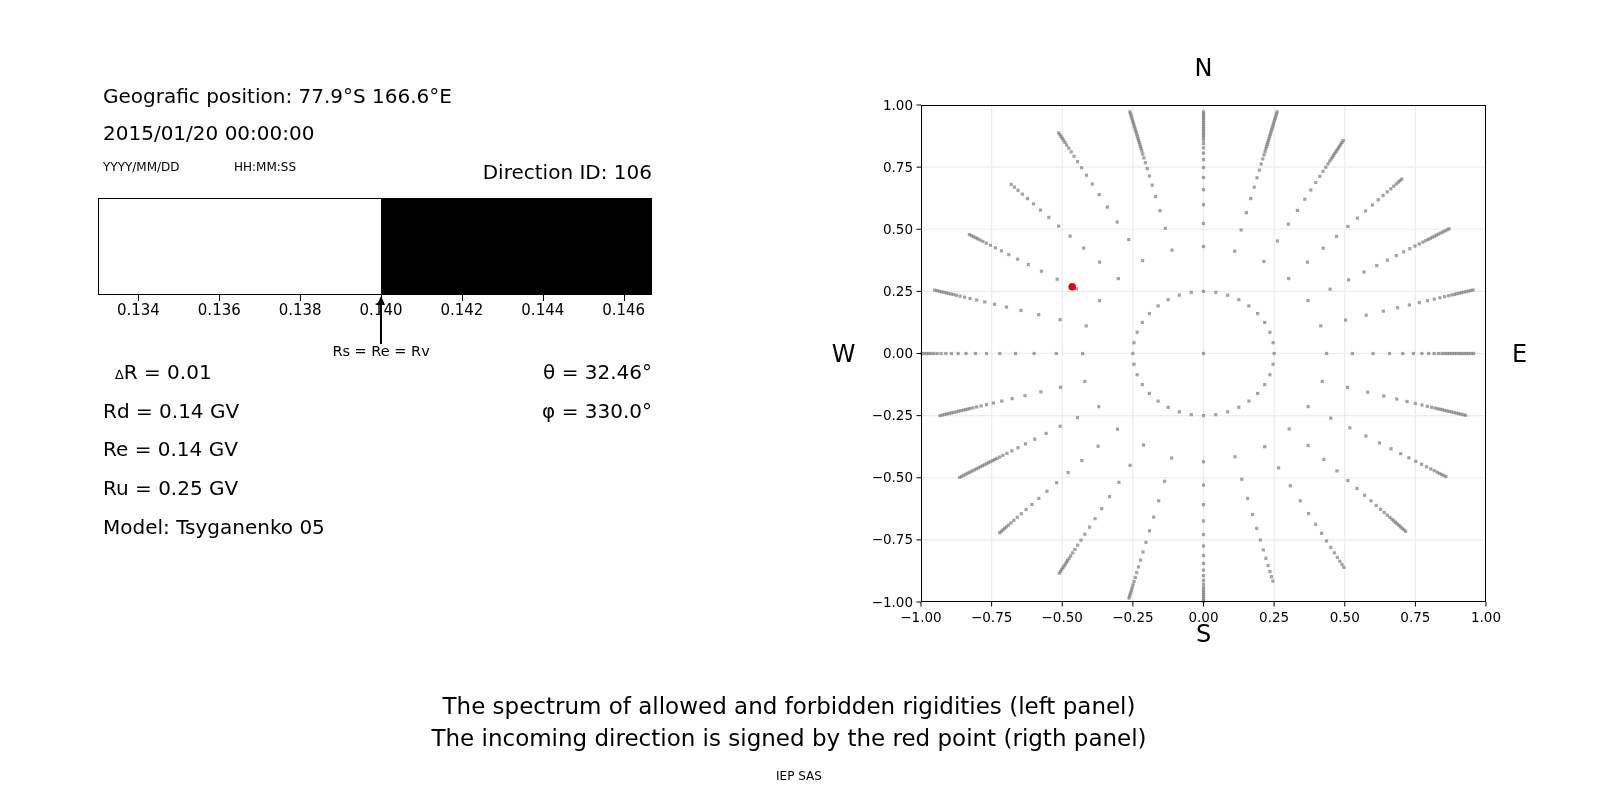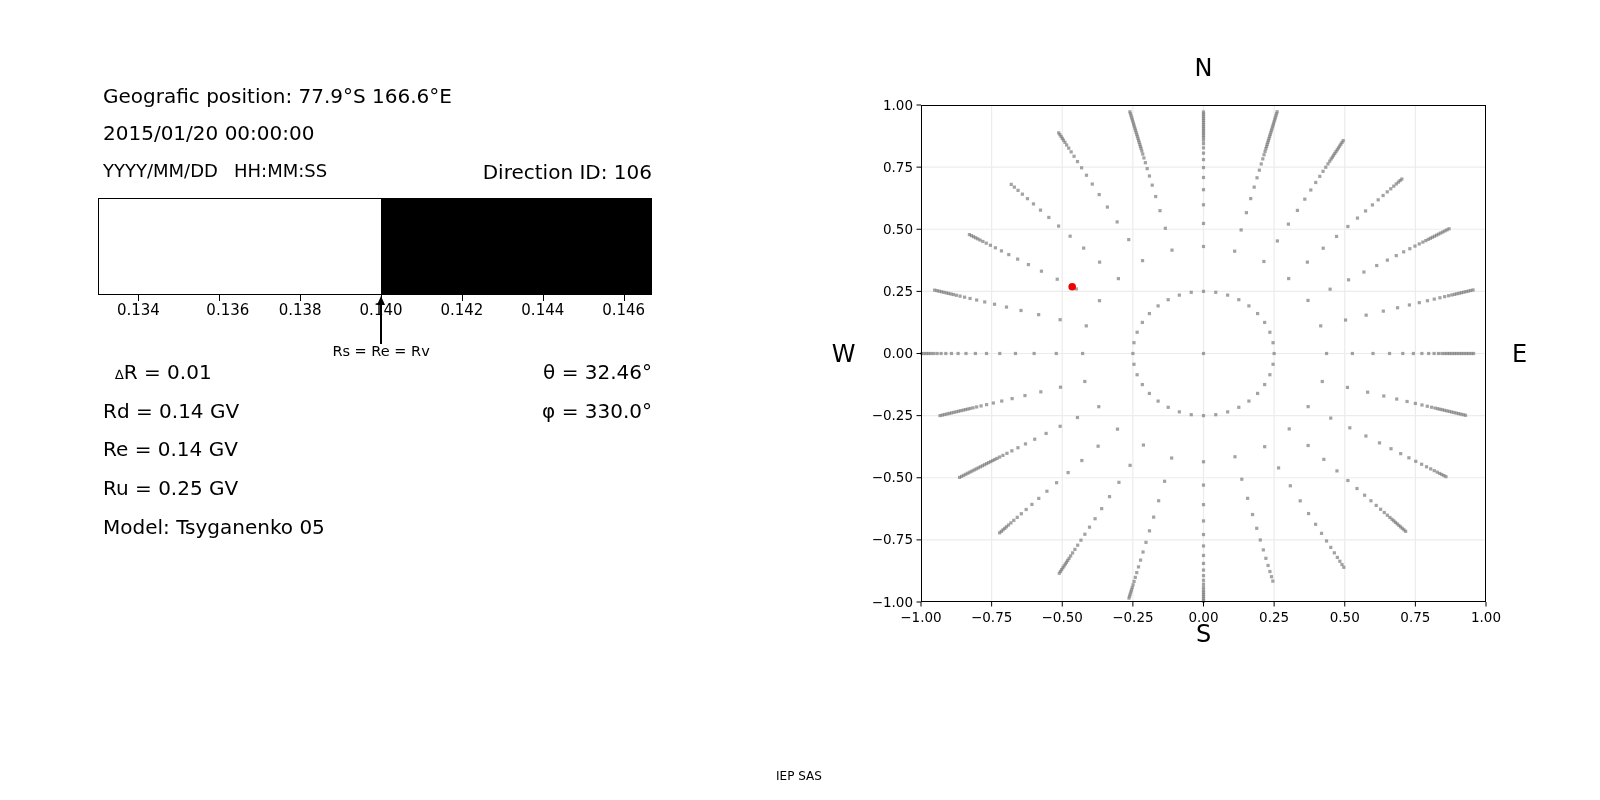--- a/index.html
+++ b/index.html
@@ -1,20 +1,20 @@
 <!DOCTYPE html>
 <html><head>
 <meta charset="utf-8">
 <style>
   html,body{margin:0;padding:0;background:#ffffff;}
   #canvas{position:relative;width:1600px;height:800px;background:#ffffff;overflow:hidden;
           font-family:"DejaVu Sans","Liberation Sans",sans-serif;color:#000;}
   .abs{position:absolute;}
   .t20{font-size:20px;line-height:1.2;}
-  .t13{font-size:18px;line-height:1.2;}
+  .t13{font-size:12px;line-height:1.2;}
   .delta{font-size:13px;}
   #geo-text{left:103px;top:84px;}
   #datetime-text{left:103px;top:121px;}
   #date-format{left:103px;top:160px;}
   #time-format{left:222px;top:160px;margin-left:12px;}
   #direction-id{right:948px;top:160px;}
   #spectrum-bar{left:98px;top:198px;width:554px;height:97px;background:#fff;border:1px solid #000;box-sizing:border-box;}
   #forbidden-region{position:absolute;top:-1px;bottom:-1px;right:-1px;}
   #spec-ticks{left:98px;top:295px;width:554px;height:40px;}
   .spec-tick-mark{position:absolute;top:0;width:1px;height:6px;background:#000;}
@@ -51,21 +51,21 @@
   <div class="abs t13" id="time-format">HH:MM:SS</div>
   <div class="abs t20" id="direction-id">Direction ID: 106</div>
 
   <div class="abs" id="spectrum-bar" style="background: rgb(255, 255, 255);">
     <div id="forbidden-region" style="left: 51.0949%; background: rgb(0, 0, 0);"></div>
   </div>
   <div class="abs" id="spec-ticks">
       <div class="spec-tick-mark" style="left: 7.29927%;"></div>
       <div class="spec-tick-label" style="left: 7.29927%;">0.134</div>
       <div class="spec-tick-mark" style="left: 21.8978%;"></div>
-      <div class="spec-tick-label" style="left: 21.8978%; text-align: right;">0.136</div>
+      <div class="spec-tick-label" style="left: 21.8978%;">0.136</div>
       <div class="spec-tick-mark" style="left: 36.4964%;"></div>
       <div class="spec-tick-label" style="left: 36.4964%;">0.138</div>
       <div class="spec-tick-mark" style="left: 51.0949%;"></div>
       <div class="spec-tick-label" style="left: 51.0949%;">0.140</div>
       <div class="spec-tick-mark" style="left: 65.6934%;"></div>
       <div class="spec-tick-label" style="left: 65.6934%;">0.142</div>
       <div class="spec-tick-mark" style="left: 80.292%;"></div>
       <div class="spec-tick-label" style="left: 80.292%;">0.144</div>
       <div class="spec-tick-mark" style="left: 94.8905%;"></div>
       <div class="spec-tick-label" style="left: 94.8905%;">0.146</div>
@@ -693,15 +693,19 @@
       <div class="ytick" style="left: 851px; top: 284.875px;">0.25</div>
       <div class="xtick" style="left: 1246.12px; top: 611px;">0.25</div>
       <div class="ytick" style="left: 851px; top: 222.75px;">0.50</div>
       <div class="xtick" style="left: 1316.75px; top: 611px;">0.50</div>
       <div class="ytick" style="left: 851px; top: 160.625px;">0.75</div>
       <div class="xtick" style="left: 1387.38px; top: 611px;">0.75</div>
       <div class="ytick" style="left: 851px; top: 98.5px;">1.00</div>
       <div class="xtick" style="left: 1458px; top: 611px;">1.00</div>
     </div>
 
+  <div class="abs" id="caption-block">
+    <div id="caption-line1">The spectrum of allowed and forbidden rigidities (left panel)</div>
+    <div id="caption-line2">The incoming direction is signed by the red point (rigth panel)</div>
+  </div>
   <div class="abs" id="credit">IEP SAS</div>
 
 </div>
 
 </body></html>

